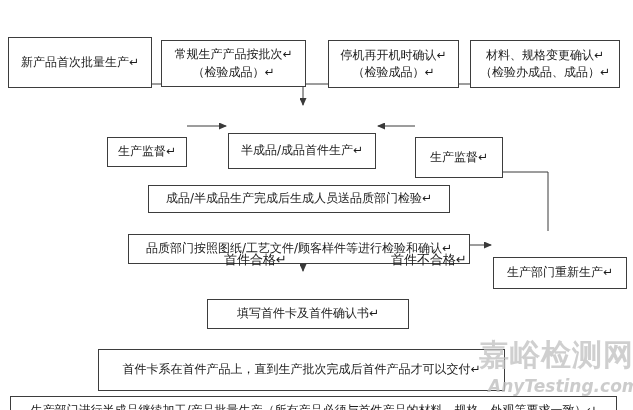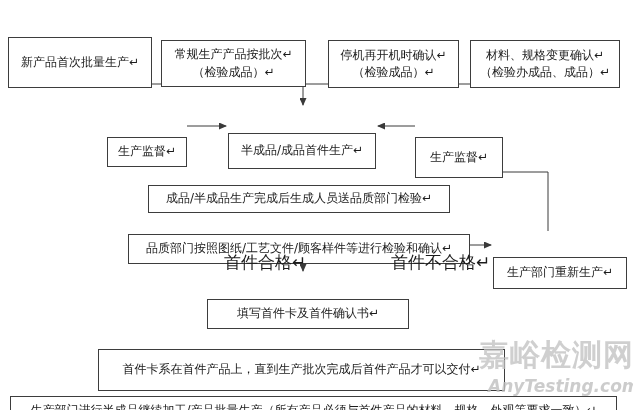--- a/index.html
+++ b/index.html
@@ -19,21 +19,21 @@
   .edge{stroke:var(--line);stroke-width:1;fill:none;}
   .node{
     position:absolute;z-index:3;box-sizing:border-box;
     border:1px solid var(--border);background:#fff;color:var(--text);
     display:flex;flex-direction:column;align-items:center;justify-content:center;
     font-size:12px;line-height:1.45;text-align:center;padding:1px 4px;
     white-space:nowrap;
     margin-top:26px;
   }
   .edge-label{
-    position:absolute;z-index:3;font-size:17px;color:var(--text);white-space:nowrap;
+    position:absolute;z-index:3;font-size:13px;color:var(--text);white-space:nowrap;
   }
   .wm-cn{
     position:absolute;z-index:6;left:479px;top:335px;font-size:30px;font-weight:bold;
     color:var(--wm);opacity:.75;letter-spacing:1px;white-space:nowrap;pointer-events:none;
   }
   .wm-en{
     position:absolute;z-index:6;left:488px;top:376px;font-size:17px;font-weight:bold;
     font-style:italic;color:var(--wm);opacity:.8;white-space:nowrap;pointer-events:none;
   }
 </style>

